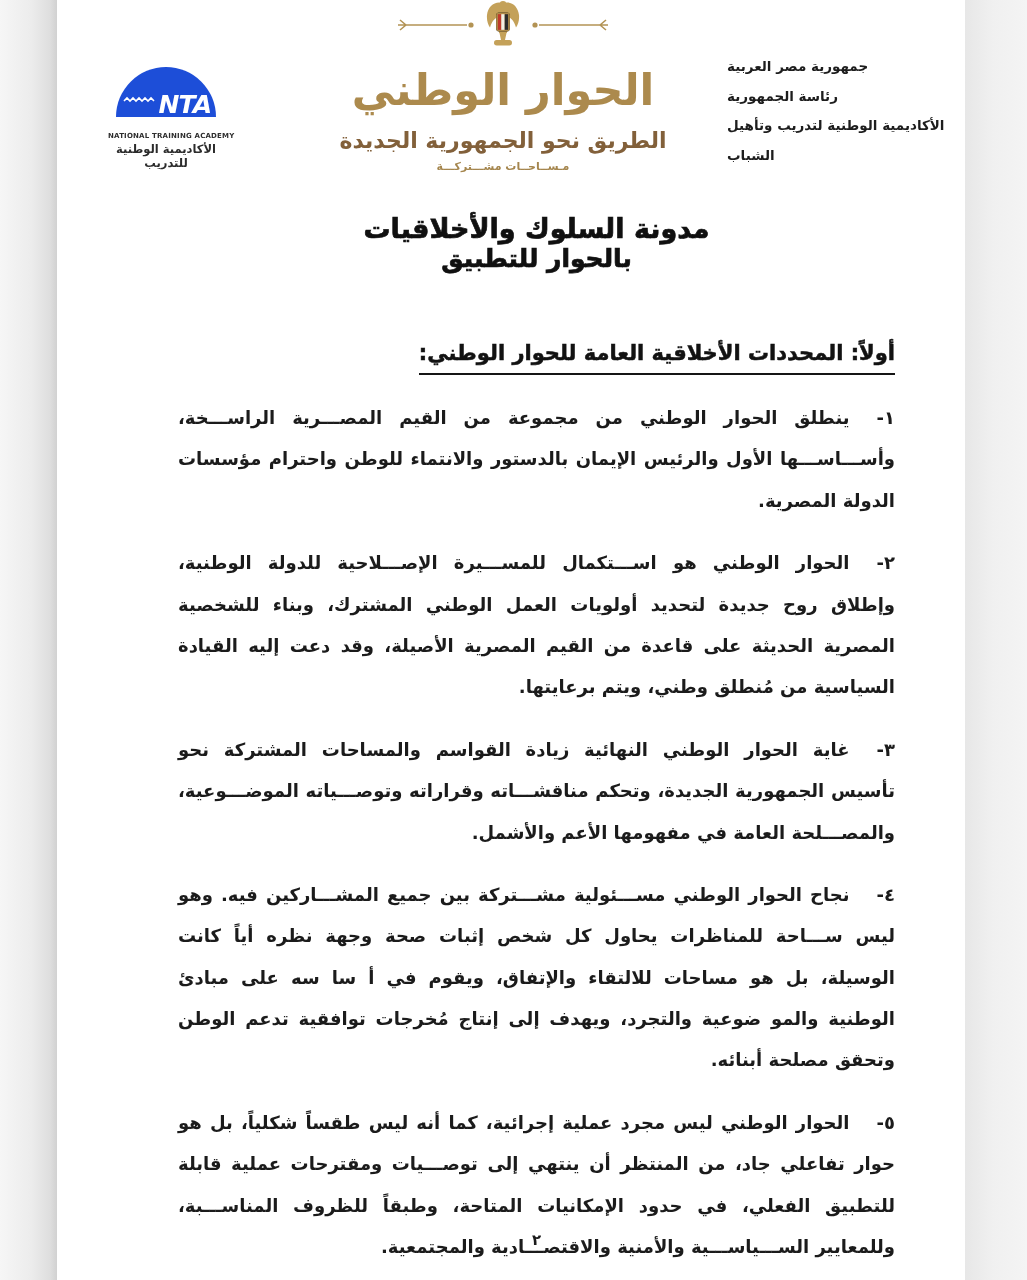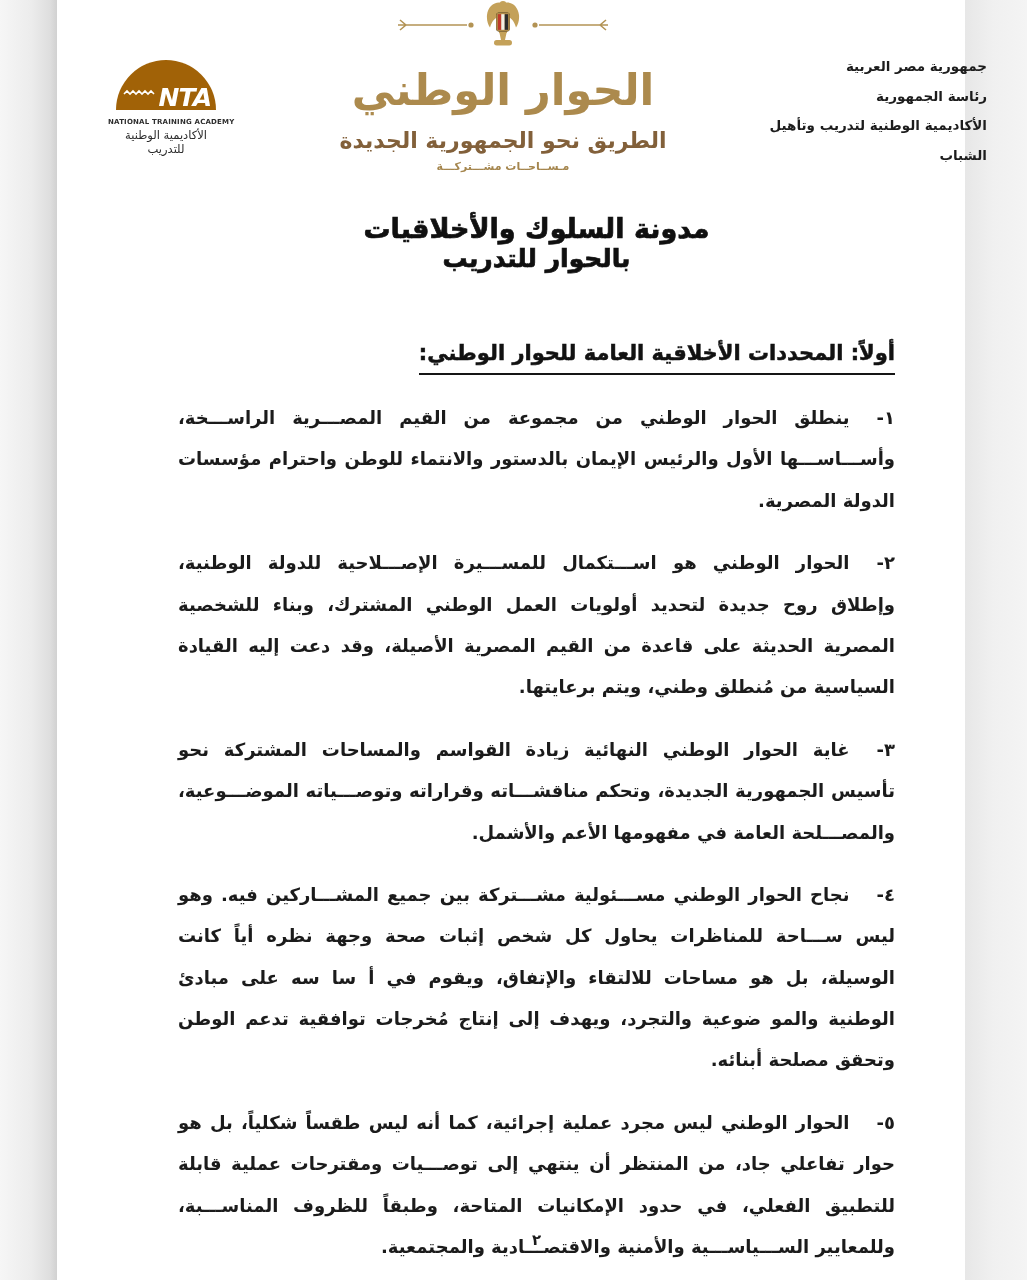--- a/index.html
+++ b/index.html
@@ -19,35 +19,35 @@
   .edge-right {
     position:absolute; right:0; top:0; bottom:0; width:62px;
     background:linear-gradient(to right,#e7e7e7 0%,#f0f0f0 45%,#f4f4f4 100%);
   }
 
   
   .nta-logo {
     position:absolute; left:108px; top:52px; width:116px; text-align:center;
   }
   .nta-semicircle {
-    position:relative; width:100px; height:50px; margin:8px auto;
-    background:#a16207; border-radius:100px 100px 0 0;
+    position:relative; width:100px; height:50px; margin:15px auto;
+    background:#1d4ed8; border-radius:100px 100px 0 0;
   }
   .nta-acronym {
     position:absolute; right:5px; bottom:0px;
     font-size:25px; font-weight:bold; font-style:italic;
     color:#ffffff; letter-spacing:-1px; line-height:1;
   }
   .nta-wave { position:absolute; left:7px; bottom:7px; }
   .nta-name-en {
     margin-top:6px; font-size:7px; font-weight:bold; letter-spacing:0.2px;
     color:#2e2e2e; white-space:nowrap;
   }
   .nta-name-ar {
-    margin-top:2px; font-size:11.5px; font-weight:normal; color:#2b2b2b; direction:rtl;
+    margin-top:2px; font-size:11.5px; font-weight:bold; color:#2b2b2b; direction:rtl;
   }
 
   .emblem-block {
     position:absolute; left:503px; top:0; width:420px;
     transform:translateX(-50%); text-align:center;
   }
   .emblem-row {
     display:flex; align-items:center; justify-content:center; gap:7px;
     margin-top:-1px;
   }
@@ -58,21 +58,21 @@
   .tagline {
     direction:rtl; font-size:22px; font-weight:bold; color:#82603a; margin-top:0px;
   }
   .subtagline {
     direction:rtl; font-size:11px; font-weight:bold; color:#a5864e;
     letter-spacing:1px; margin-top:7px;
   }
 
   .org-block {
     position:absolute; right:40px; top:52px; width:260px;
-    text-align:right; direction:rtl;
+    text-align:left; direction:rtl;
     font-size:13.5px; font-weight:bold; line-height:2.2; color:#1d1d1d;
   }
 
   
   .title-block {
     position:absolute; top:213px; left:178px; right:132px;
     text-align:center; direction:rtl;
   }
   .title-line1 {
     font-size:27px; font-weight:bold; color:#101010;
@@ -161,21 +161,21 @@
 </div>
 
 <div class="org-block">
   <div>جمهورية مصر العربية</div>
   <div>رئاسة الجمهورية</div>
   <div>الأكاديمية الوطنية لتدريب وتأهيل الشباب</div>
 </div>
 
 <div class="title-block">
   <div class="title-line1">مدونة السلوك والأخلاقيات</div>
-  <div class="title-line2">بالحوار للتدريب</div>
+  <div class="title-line2">بالحوار للتطبيق</div>
 </div>
 
 <div class="section-heading-wrap">
   <span class="section-heading">أولاً: المحددات الأخلاقية العامة للحوار الوطني:</span>
 </div>
 
 <div class="paragraphs">
   <p><span class="para-num">١-</span><span>ينطلق الحوار الوطني من مجموعة من القيم المصـــرية الراســـخة، وأســـاســـها الأول والرئيس الإيمان بالدستور والانتماء للوطن واحترام مؤسسات الدولة المصرية.</span></p>
   <p><span class="para-num">٢-</span><span>الحوار الوطني هو اســـتكمال للمســـيرة الإصـــلاحية للدولة الوطنية، وإطلاق روح جديدة لتحديد أولويات العمل الوطني المشترك، وبناء للشخصية المصرية الحديثة على قاعدة من القيم المصرية الأصيلة، وقد دعت إليه القيادة السياسية من مُنطلق وطني، ويتم برعايتها.</span></p>
   <p><span class="para-num">٣-</span><span>غاية الحوار الوطني النهائية زيادة القواسم والمساحات المشتركة نحو تأسيس الجمهورية الجديدة، وتحكم مناقشـــاته وقراراته وتوصـــياته الموضـــوعية، والمصـــلحة العامة في مفهومها الأعم والأشمل.</span></p>

